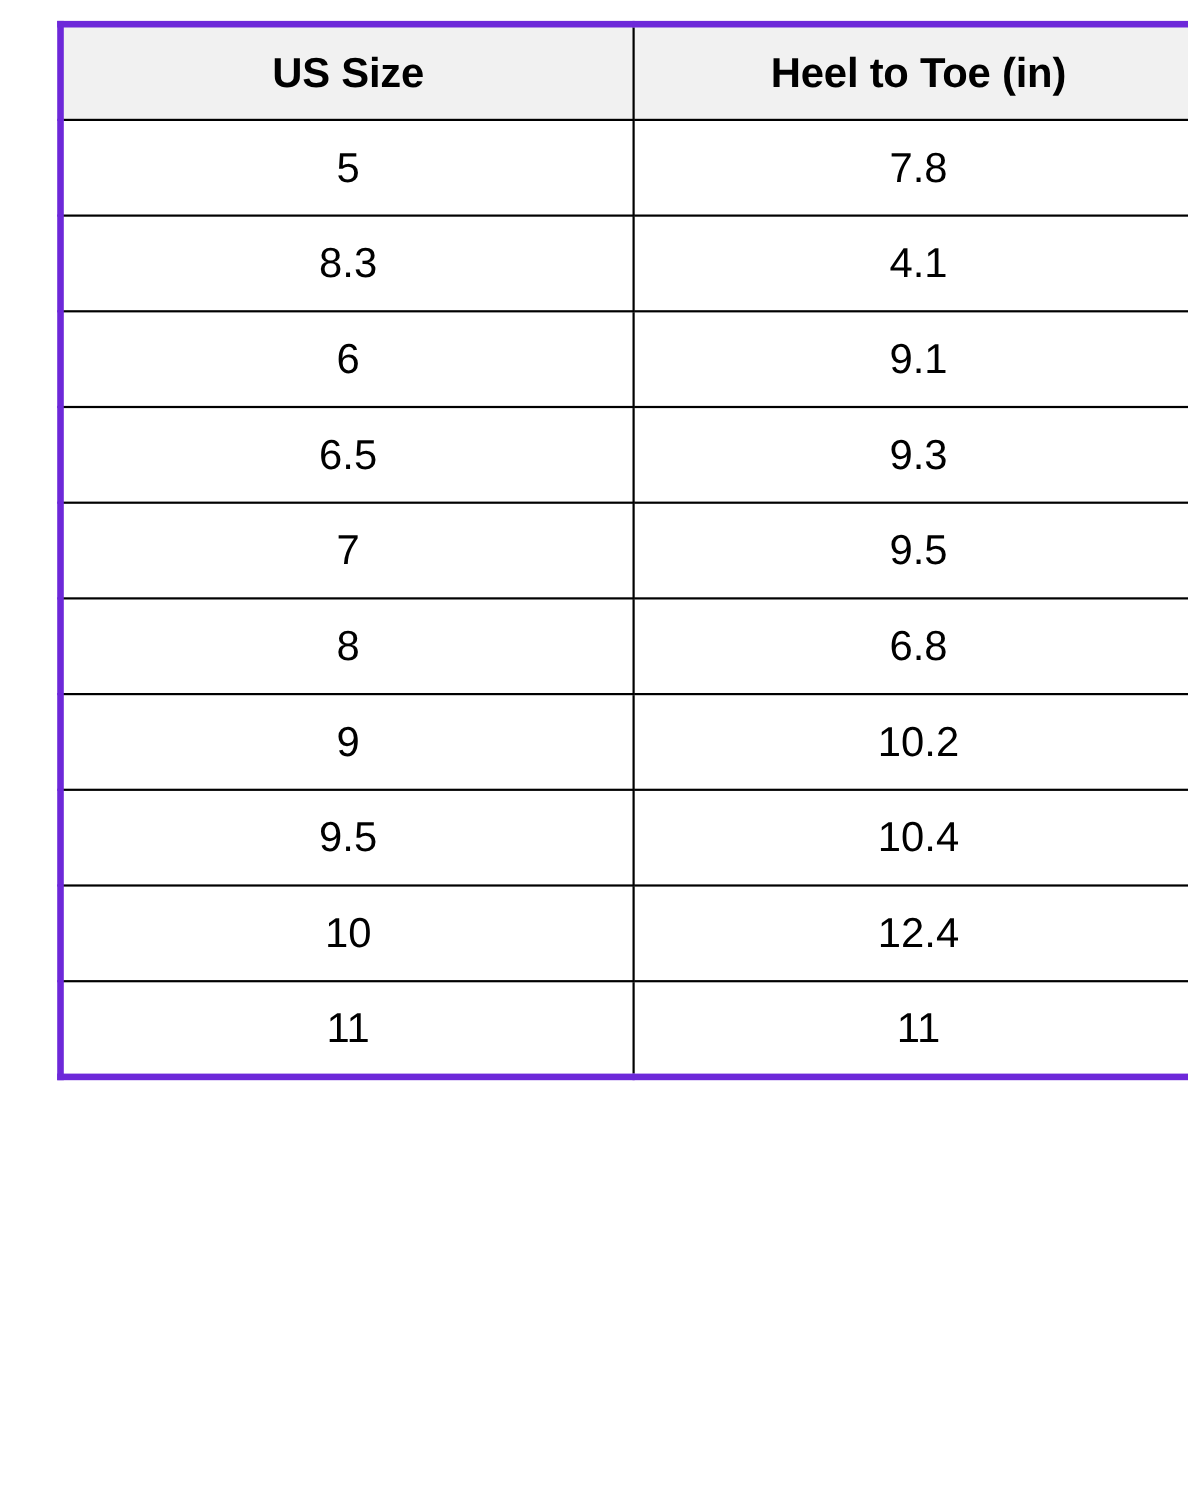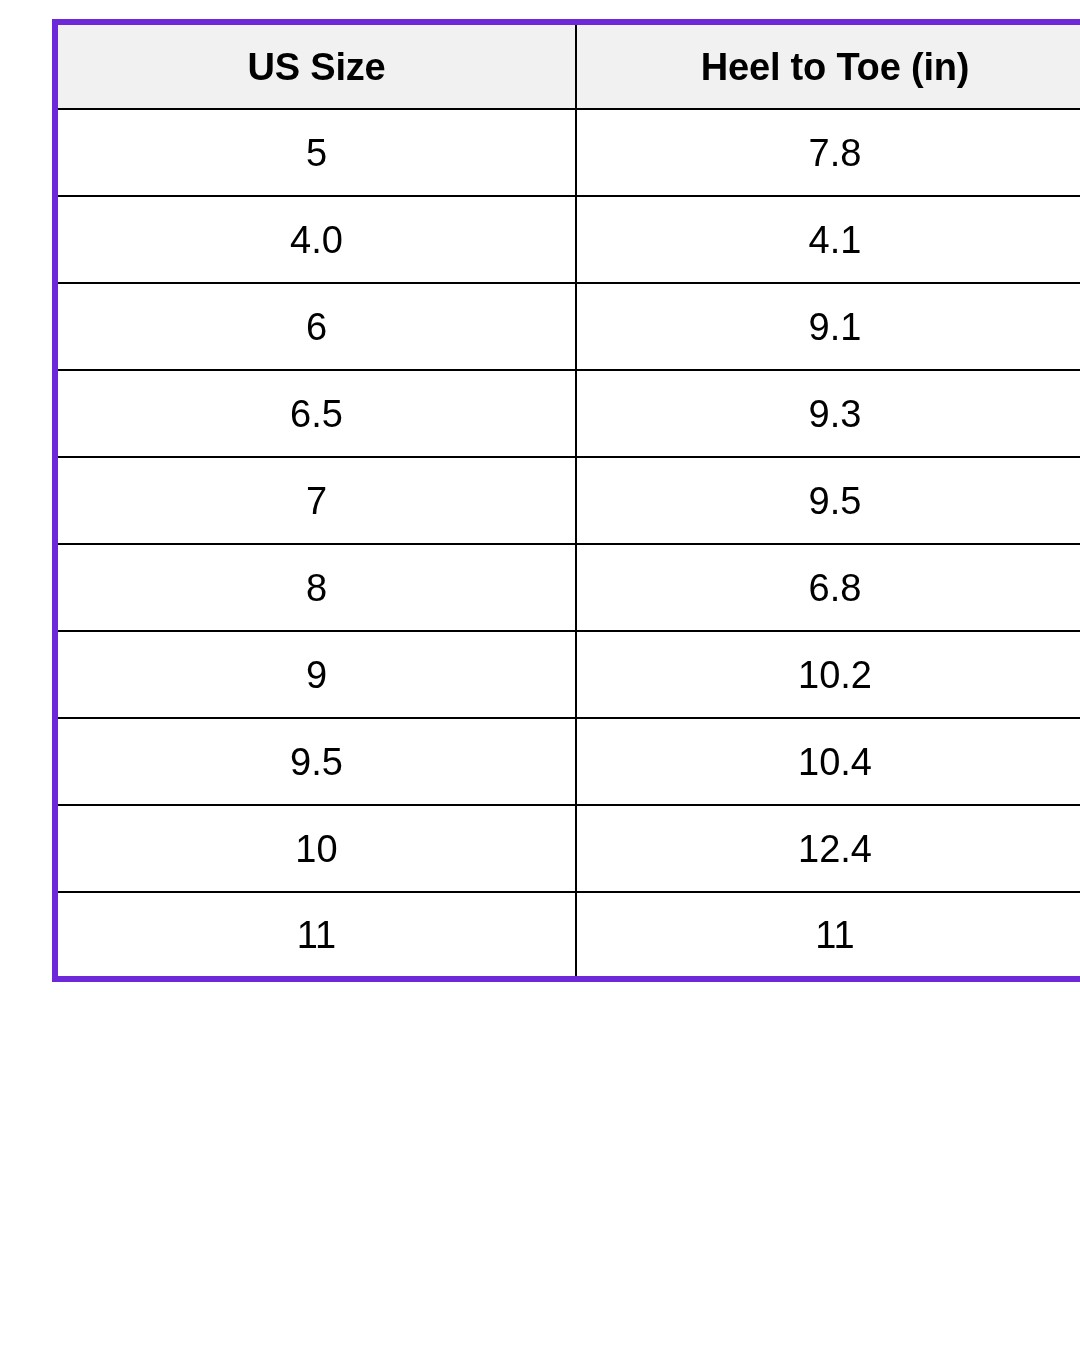--- a/index.html
+++ b/index.html
@@ -75,21 +75,21 @@
           <th scope="col">US Size</th>
           <th scope="col">Heel to Toe (in)</th>
         </tr>
       </thead>
       <tbody id="table-body">
       <tr>
             <td>5</td>
             <td>7.8</td>
           </tr>
           <tr>
-            <td>4.0</td>
+            <td>8.3</td>
             <td>4.1</td>
           </tr>
           <tr>
             <td>6</td>
             <td>9.1</td>
           </tr>
           <tr>
             <td>6.5</td>
             <td>9.3</td>
           </tr>

